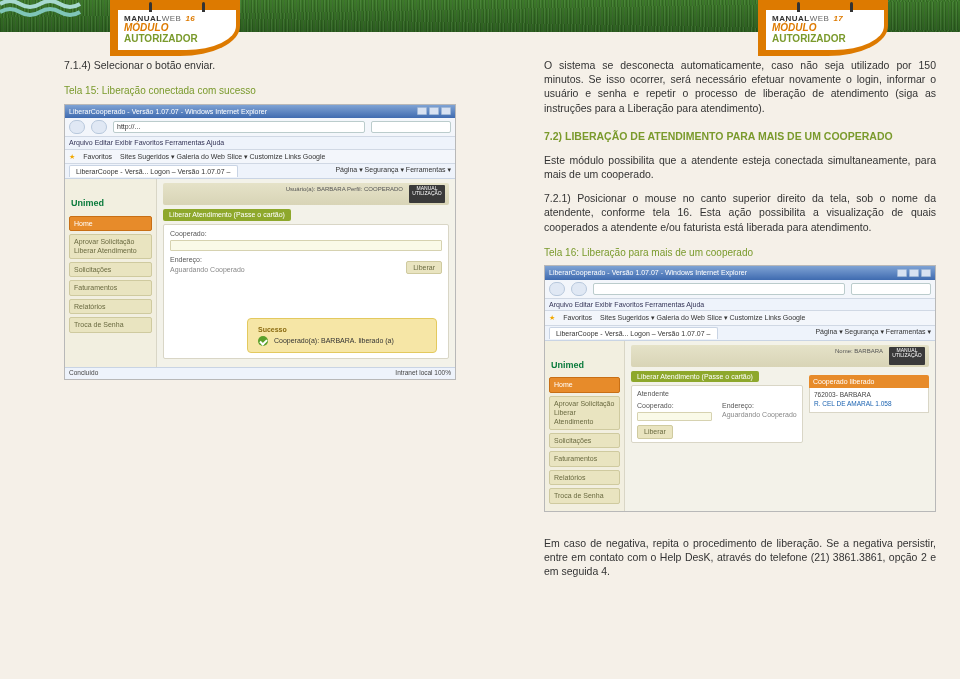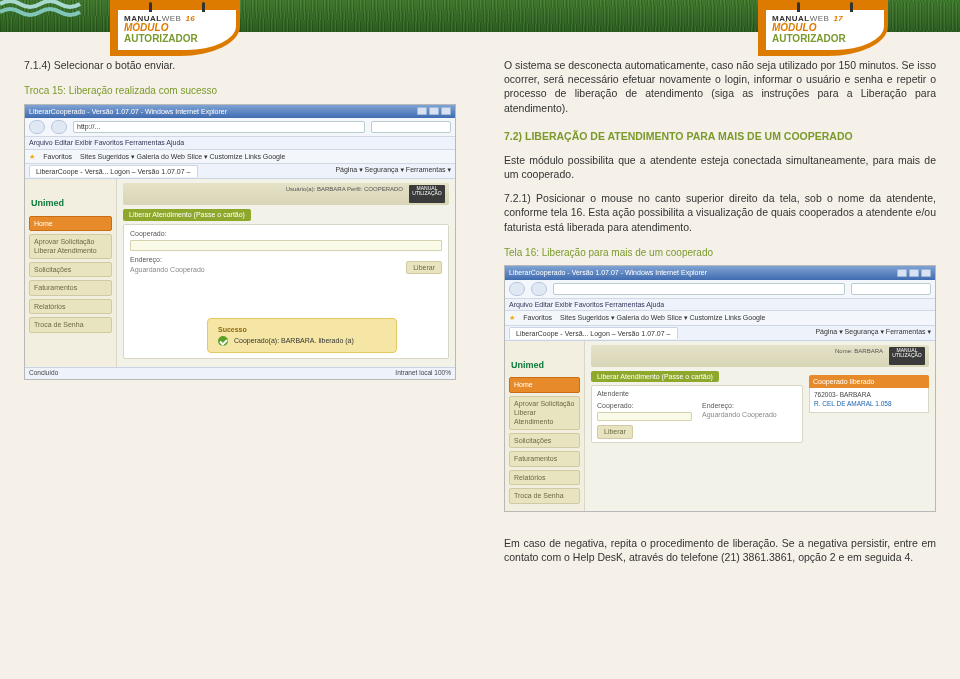--- a/index.html
+++ b/index.html
@@ -61,20 +61,21 @@
   .page-body {
     display:flex;
     padding: 26px 24px 10px 24px;
     gap: 48px;
   }
   .col {
     width: 432px;
     font-size: 10.5px;
     color: #333;
     line-height: 1.35;
+    margin-left: 40px;
   }
   .col p { margin-bottom: 10px; text-align: justify; }
   .sect-title { font-weight: 700; margin-top: 14px; margin-bottom: 8px; }
   .green-title { color:#7a9a2c; font-size:10.5px; margin-bottom:8px; }
   .caption { color:#7a9a2c; font-size:10px; margin: 12px 0 6px 0; }
 
   
   .shot {
     width: 100%;
     border: 1px solid #b8b8b8;
@@ -176,21 +177,21 @@
     <div class="bm-title"><span>MANUAL</span><span class="thin">WEB</span><span class="bm-page">17</span></div>
     <div class="bm-mod">MÓDULO</div>
     <div class="bm-auth">AUTORIZADOR</div>
   </div>
 </div>
 
 <div class="page-body">
 
   <div class="col">
     <p>7.1.4) Selecionar o botão enviar.</p>
-    <div class="caption">Troca 15: Liberação realizada com sucesso</div>
+    <div class="caption">Tela 15: Liberação conectada com sucesso</div>
 
     <div class="shot">
       <div class="titlebar">
         <span>LiberarCooperado - Versão 1.07.07 - Windows Internet Explorer</span>
         <div class="wbtns">
             <div class="wbtn"></div>
             <div class="wbtn"></div>
             <div class="wbtn"></div>
           </div>
       </div>

